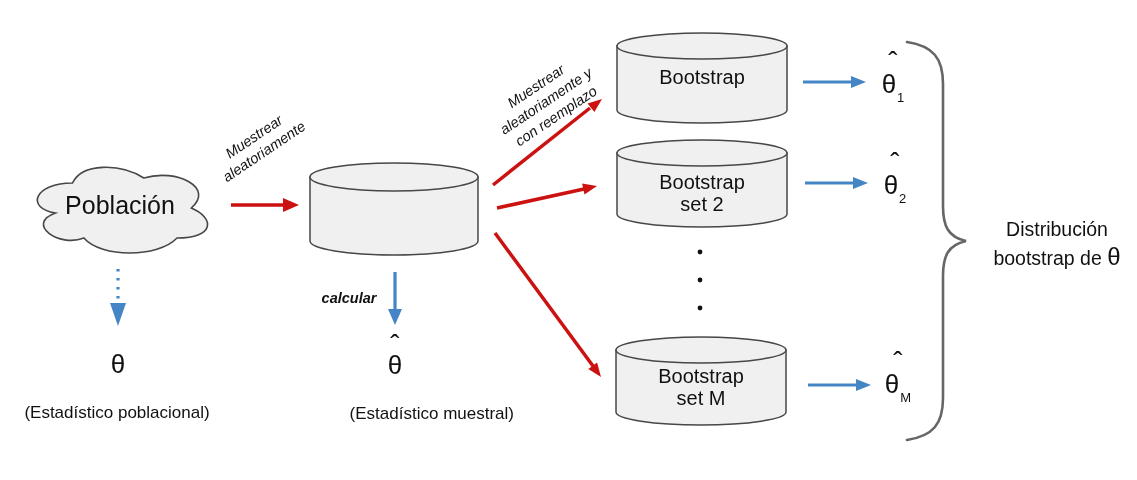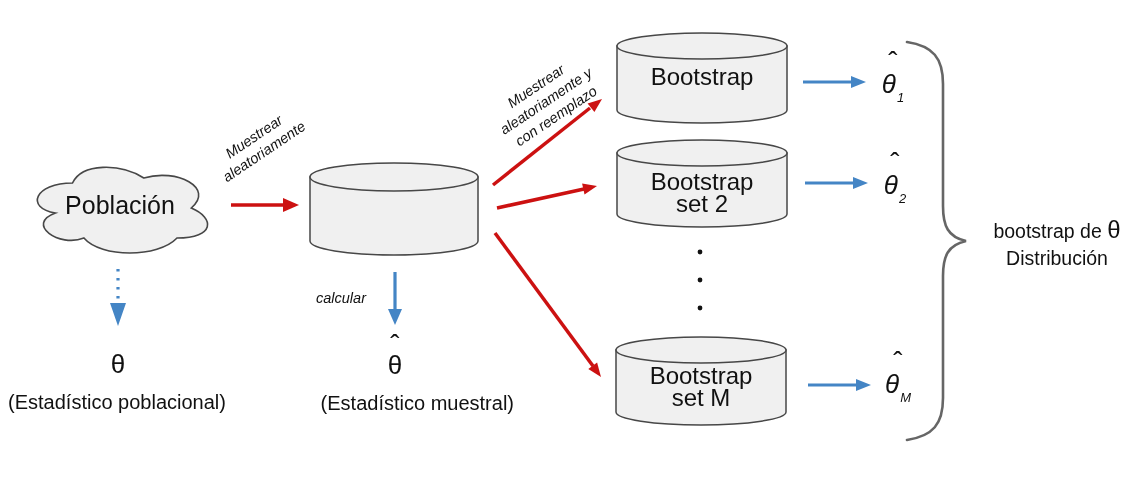--- a/index.html
+++ b/index.html
@@ -3,28 +3,28 @@
 <meta charset="utf-8">
 <style>
   html,body { margin:0; padding:0; background:#ffffff; }
   .stage {
     position:relative; width:1137px; height:480px;
     font-family:"Liberation Sans", sans-serif;
     color:#111; overflow:hidden; background:#ffffff;
   }
   .stage svg.layer { position:absolute; left:0; top:0; }
   .txt { position:absolute; text-align:center; }
-  .node-label { font-size:24px; line-height:22px; }
-  .caption { font-size:20px; }
+  .node-label { font-size:20px; line-height:22px; }
+  .caption { font-size:17px;margin-top:12px; }
   .flow-label { font-style:italic; font-size:14.5px; line-height:18px; }
   .rot { transform:rotate(-34deg); }
   .theta-big { font-size:26px; line-height:26px; }
   .hat { display:block; font-size:28px; line-height:12px; height:13px; overflow:visible; }
   .estimate { position:absolute; width:44px; text-align:center; }
-  .estimate .row { white-space:nowrap;font-style:italic; }
+  .estimate .row { white-space:nowrap; }
   .estimate .theta { font-size:26px; }
   .estimate .sub { font-size:13px; position:relative; top:9px; margin-left:1px; }
   .brace-label { font-size:19.5px; line-height:27px; }
   .brace-label .theta-inline { font-size:24px; }
 </style>
 </head>
 <body>
 
 <div class="stage">
 
@@ -123,21 +123,21 @@
     <div>Muestrear</div>
     <div>aleatoriamente</div>
   </div>
 
   <div class="txt flow-label rot" style="left:461px; top:74px; width:170px;">
     <div>Muestrear</div>
     <div>aleatoriamente y</div>
     <div>con reemplazo</div>
   </div>
 
-  <div class="txt flow-label" style="left:291px; top:289px; width:100px;">calcular</div>
+  <div class="txt flow-label" style="left:299px; top:289px; width:100px;font-weight:bold;">calcular</div>
 
   <div class="txt theta-big" style="left:68px; top:351px; width:100px;">θ</div>
   <div class="txt caption" style="left:0px; top:391px; width:234px;">(Estadístico poblacional)</div>
 
   <div class="txt" style="left:345px; top:339px; width:100px;">
     <span class="hat">ˆ</span>
     <span class="theta-big">θ</span>
   </div>
   <div class="txt caption" style="left:280px; top:392px; width:234px;text-align:right;">(Estadístico muestral)</div>
 
@@ -148,17 +148,17 @@
   <div class="estimate" style="left:873px; top:157px;">
     <span class="hat">ˆ</span>
     <span class="row"><span class="theta">θ</span><span class="sub">2</span></span>
   </div>
   <div class="estimate" style="left:876px; top:356px;">
     <span class="hat">ˆ</span>
     <span class="row"><span class="theta">θ</span><span class="sub">M</span></span>
   </div>
 
   <div class="txt brace-label" style="left:984px; top:216px; width:146px;">
+    <div>Distribución</div>
     <div><span>bootstrap de</span> <span class="theta-inline">θ</span></div>
-    <div>Distribución</div>
   </div>
 
 </div>
 
 </body></html>

